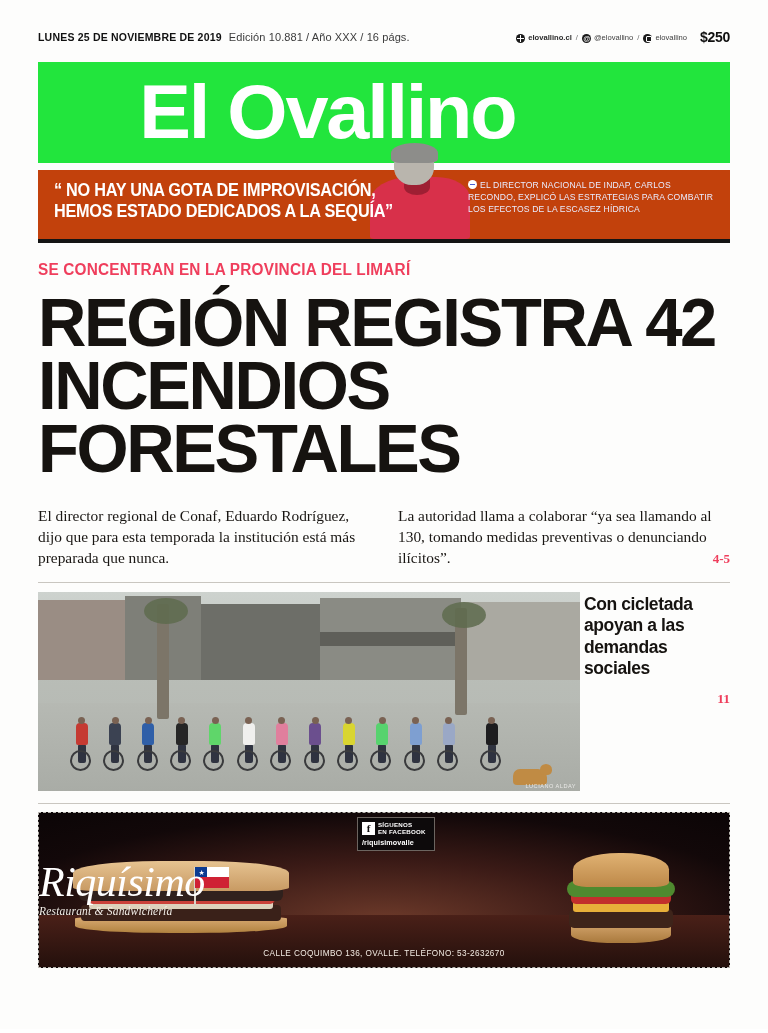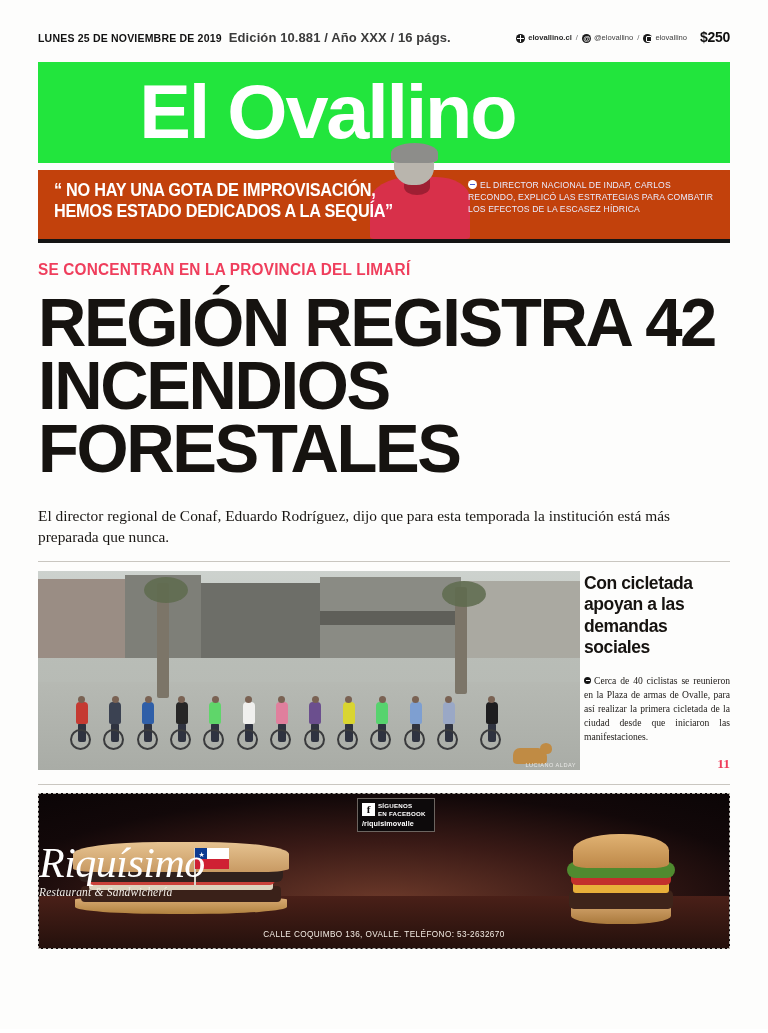--- a/index.html
+++ b/index.html
@@ -40,24 +40,23 @@
     white-space: nowrap;
   }
   .dateline {
     font-family: "Liberation Sans", sans-serif;
     font-weight: bold;
     font-size: 10.5px;
     letter-spacing: 0.2px;
     color: #111;
   }
   .edition {
-    font-size: 13px;
+    font-size: 11px;
     color: #3b3b3b;
     letter-spacing: 0.1px;
-    font-weight: bold;
   }
   .topbar-right {
     display: flex;
     align-items: center;
     gap: 4px;
     white-space: nowrap;
   }
   .social-group {
     display: flex;
     align-items: center;
@@ -730,20 +729,24 @@
 
   <div class="kicker">SE CONCENTRAN EN LA PROVINCIA DEL LIMARÍ</div>
 
   <div class="headline">
     <span class="l1">REGIÓN REGISTRA 42</span>
     <span class="l2">INCENDIOS FORESTALES</span>
   </div>
 
   <div class="leads">
     <div class="lead left">El director regional de Conaf, Eduardo Rodríguez, dijo que para esta temporada la institución está más preparada que nunca.</div>
+    <div class="lead right">
+      <span>La autoridad llama a colaborar “ya sea llamando al 130, tomando medidas preventivas o  denunciando ilícitos”.</span>
+      <span class="pages-ref">4-5</span>
+    </div>
   </div>
 
   <div class="midrule"></div>
 
   <div class="middle">
     <div class="photo-wrap">
       <div class="photo">
         <div class="ph-sky"></div>
         <div class="bldg b1"></div>
         <div class="bldg b2"></div>
@@ -836,21 +839,20 @@
             </div>
           <div class="wheel" style="left:87%"></div>
         </div>
         <div class="dog"></div>
         <div class="photo-credit">LUCIANO ALDAY</div>
       </div>
     </div>
 
     <div class="side">
       <div class="side-headline">Con cicletada apoyan a las demandas sociales</div>
-      <div class="side-body"><span class="side-bullet"></span><span>Cerca de 40 ciclistas se reunieron en la Plaza de armas de Ovalle, para así realizar la primera cicletada de la ciudad desde que iniciaron las manifestaciones.</span></div>
       <div class="side-page">11</div>
     </div>
   </div>
 
   <div class="adrule"></div>
 
   <div class="ad">
     <div class="ad-glow"></div>
     <div class="ad-table"></div>
 

